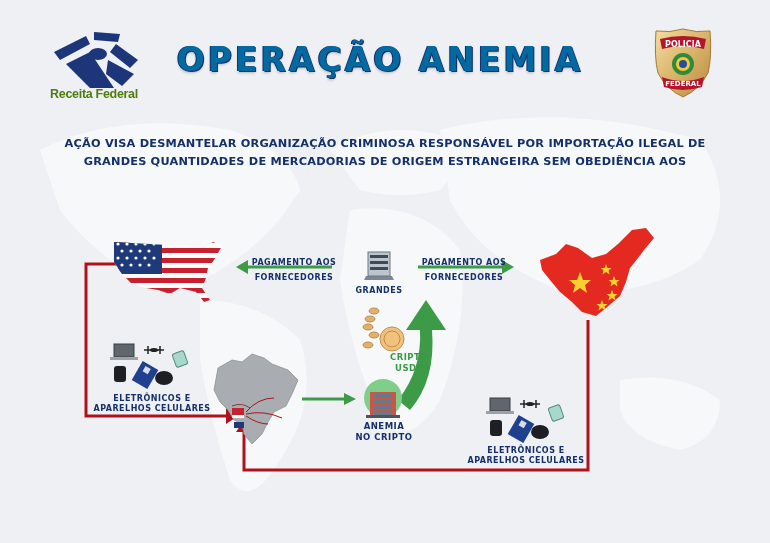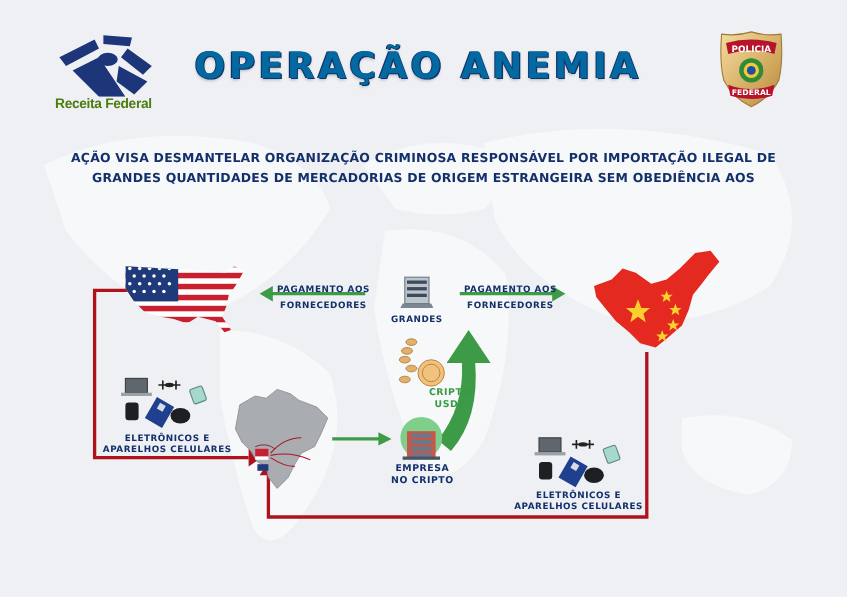--- a/index.html
+++ b/index.html
@@ -207,21 +207,21 @@
     <rect x="8" y="14" width="26" height="24" fill="#c8574b"></rect>
     <rect x="12" y="16" width="18" height="22" fill="#6a7888"></rect>
     <g fill="#c8574b">
         <rect x="12" y="20" width="18" height="2"></rect>
         <rect x="12" y="26" width="18" height="2"></rect>
         <rect x="12" y="32" width="18" height="2"></rect>
       </g>
     <rect x="4" y="37" width="34" height="3" fill="#4a5562"></rect>
   </svg>
   <div class="abs lbl lbl-big" style="left:340px;top:421px;width:88px;">
-    <div>EMPRESA</div>
+    <div>ANEMIA</div>
     <div>NO CRIPTO</div>
   </div>
 
   <svg class="abs" style="left:212px;top:350px;" width="92" height="100" viewBox="0 0 92 100">
     <path d="M6 18 L20 10 L30 12 L40 4 L52 8 L60 14 L76 20 L86 30 L80 44 L74 56 L62 62 L56 72 L50 84 L40 94 L32 84 L30 74 L22 70 L16 60 L8 52 L2 40 Z" fill="#a9acb0" stroke="#8f9296" stroke-width="0.8"></path>
     <path d="M20 56 Q30 52 38 58" stroke="#7b1e1e" stroke-width="0.8" fill="none"></path>
     <rect x="20" y="58" width="12" height="7" fill="#c8202f"></rect>
     <rect x="20" y="65" width="12" height="3" fill="#fff"></rect>
     <rect x="22" y="72" width="10" height="6" fill="#1f3a7a"></rect>
     <g stroke="#b0121b" stroke-width="1" fill="none">

